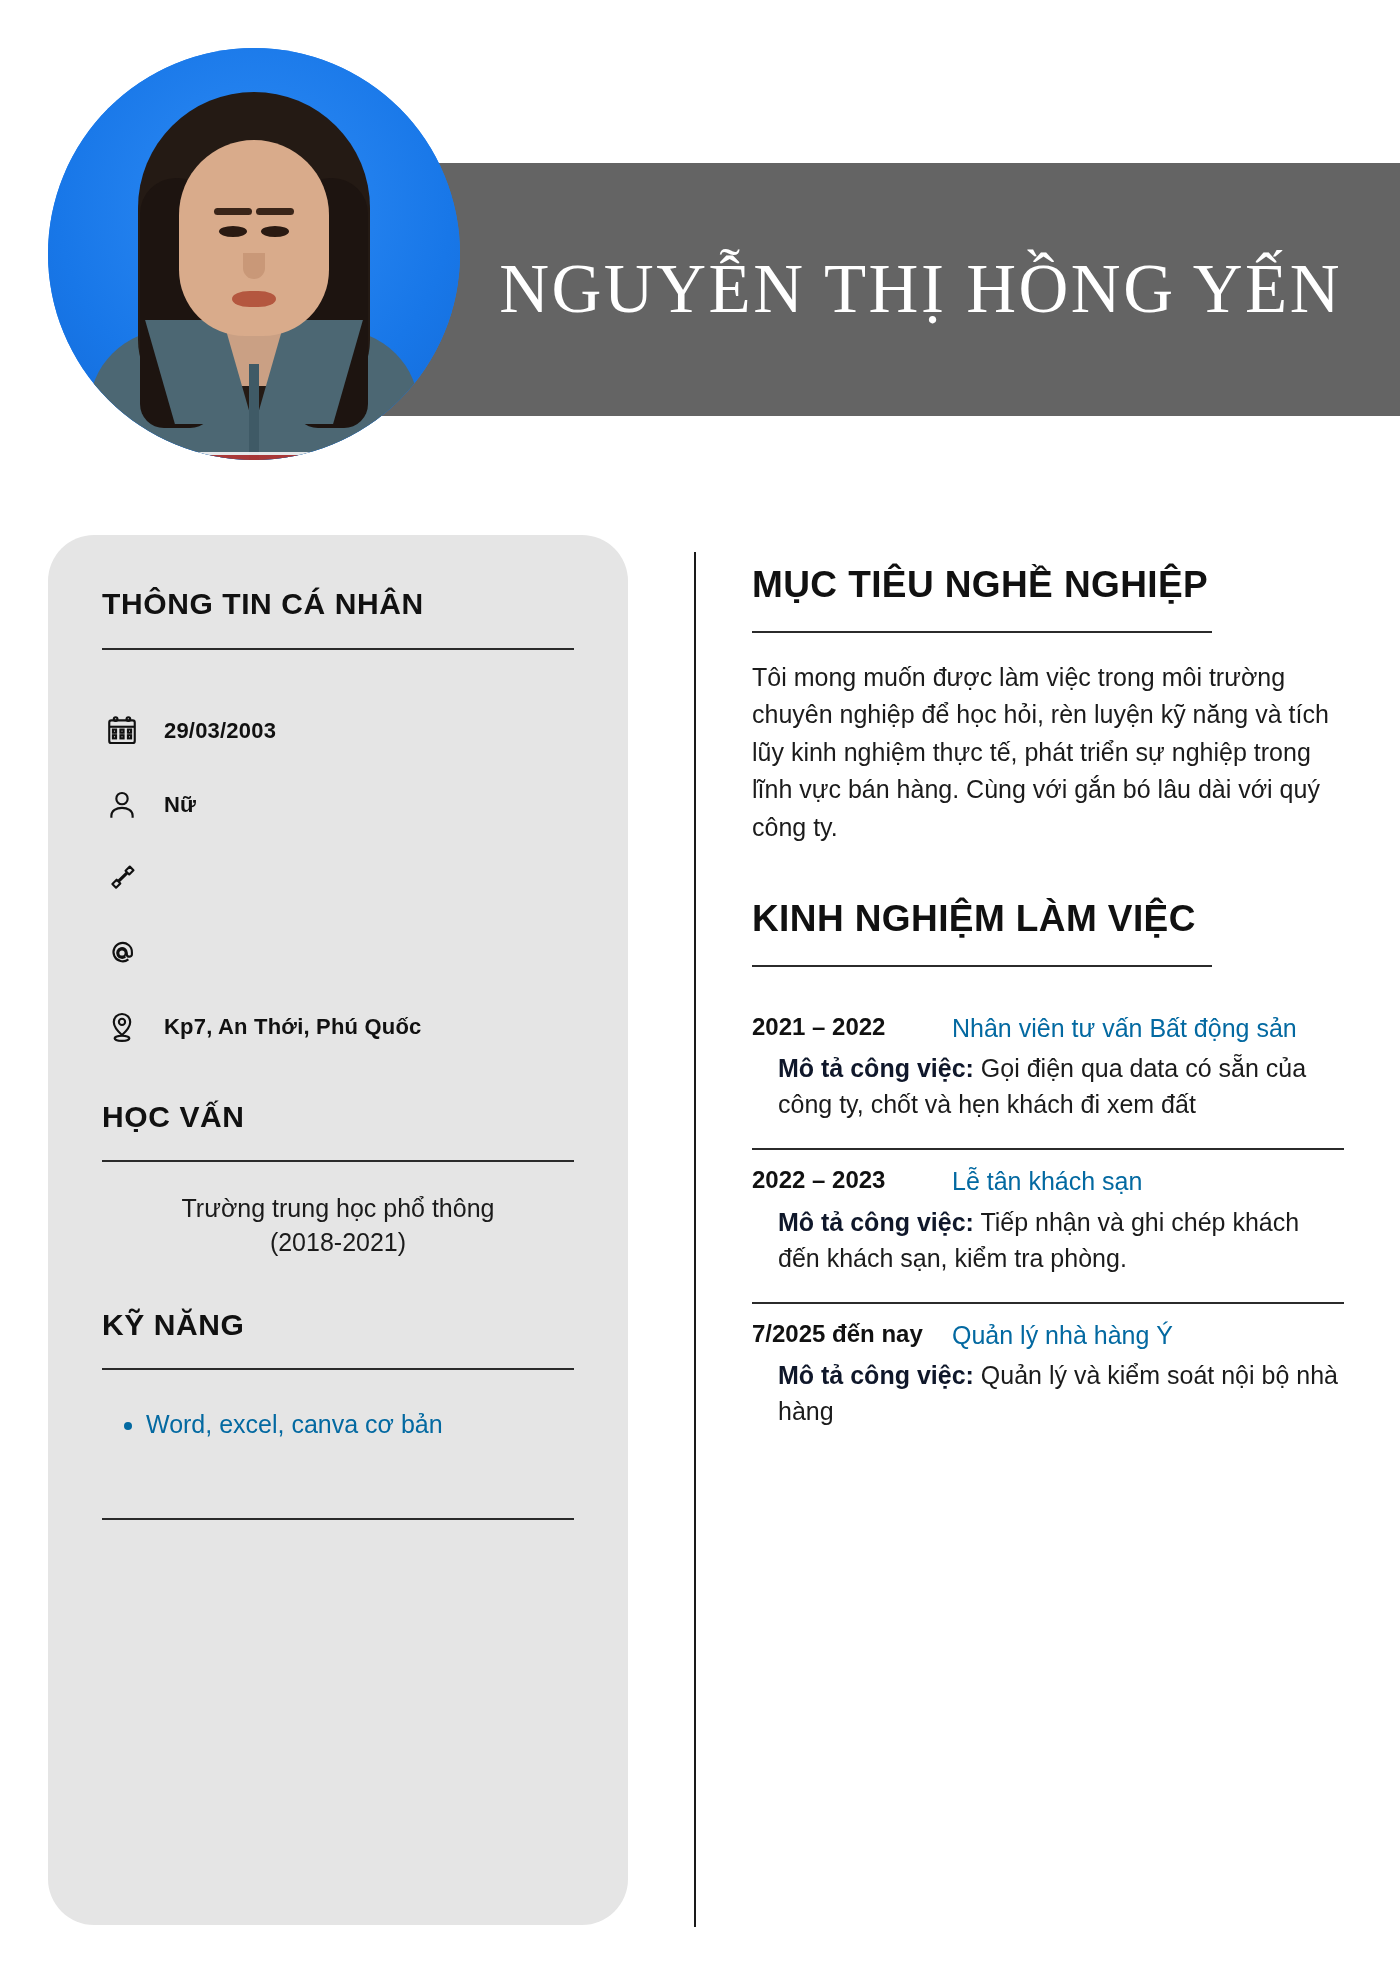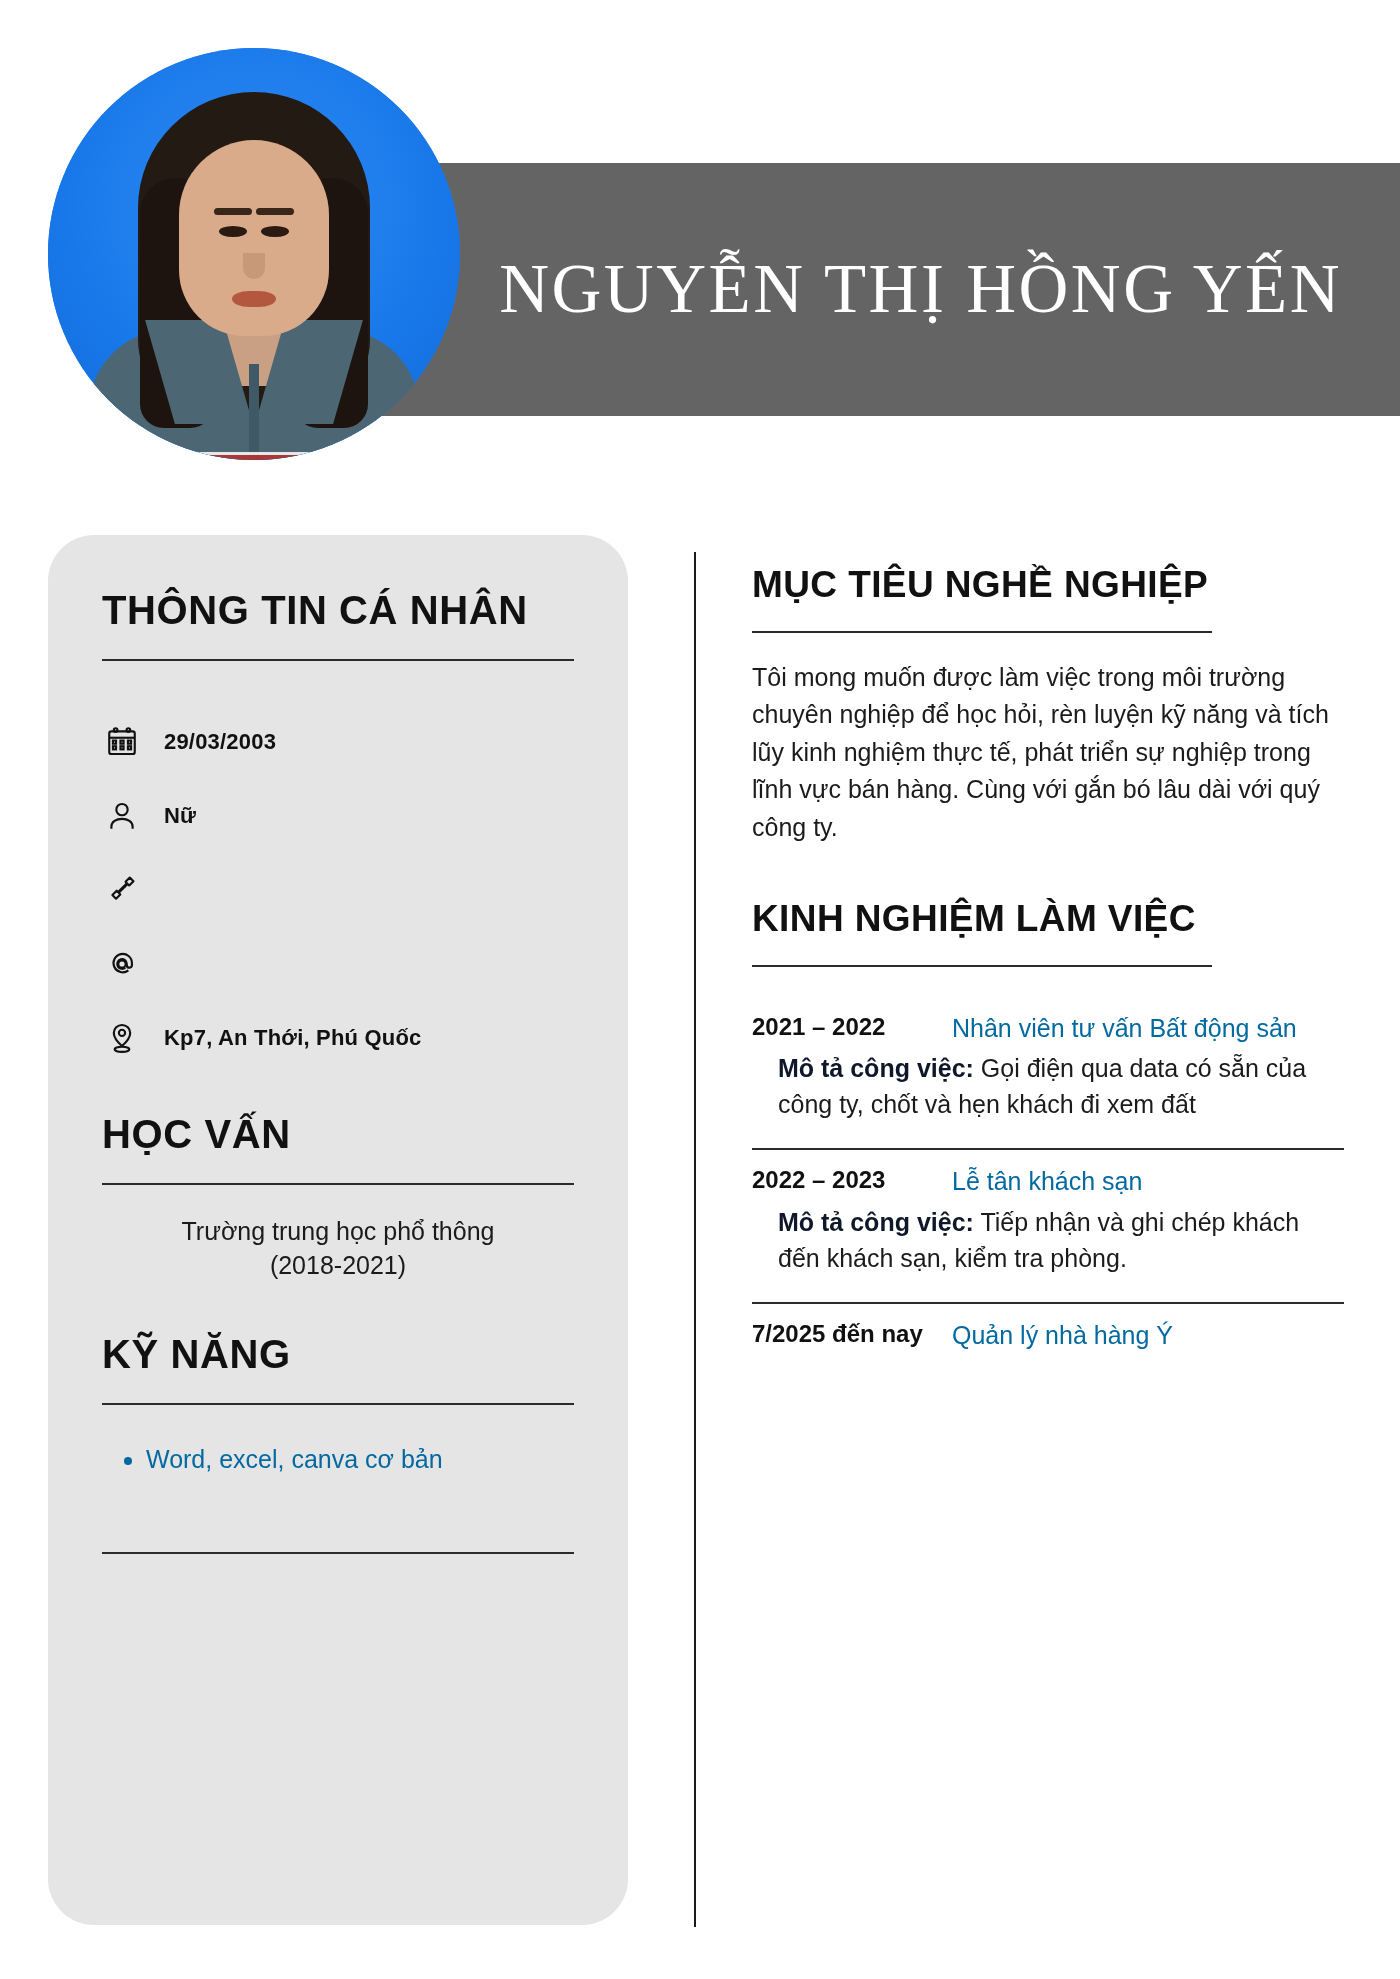--- a/index.html
+++ b/index.html
@@ -164,21 +164,21 @@
     position: absolute;
     left: 48px;
     top: 535px;
     width: 580px;
     height: 1390px;
     background: #e5e5e5;
     border-radius: 46px;
     padding: 52px 54px 0 54px;
   }
   .sec-title {
-    font-size: 40px;
+    font-size: 30px;
     font-weight: 700;
     letter-spacing: .6px;
     color: #111111;
     line-height: 1.15;
   }
   .rule {
     height: 2px;
     background: #2b2b2b;
     margin: 26px 0 0 0;
   }
@@ -436,18 +436,19 @@
             <div class="exp-period">2022 – 2023</div>
             <div class="exp-role">Lễ tân khách sạn</div>
           </div>
           <div class="exp-desc"><b>Mô tả công việc:</b> <span>Tiếp nhận và ghi chép khách đến khách sạn, kiểm tra phòng.</span></div>
         </div>
         <div class="exp-item">
           <div class="exp-top">
             <div class="exp-period">7/2025 đến nay</div>
             <div class="exp-role">Quản lý nhà hàng  Ý</div>
           </div>
+          <div class="exp-desc"><b>Mô tả công việc:</b> <span> Quản lý và kiểm soát nội bộ nhà hàng</span></div>
         </div>
       </div>
 
   </div>
 
 </div>
 
 </body></html>

